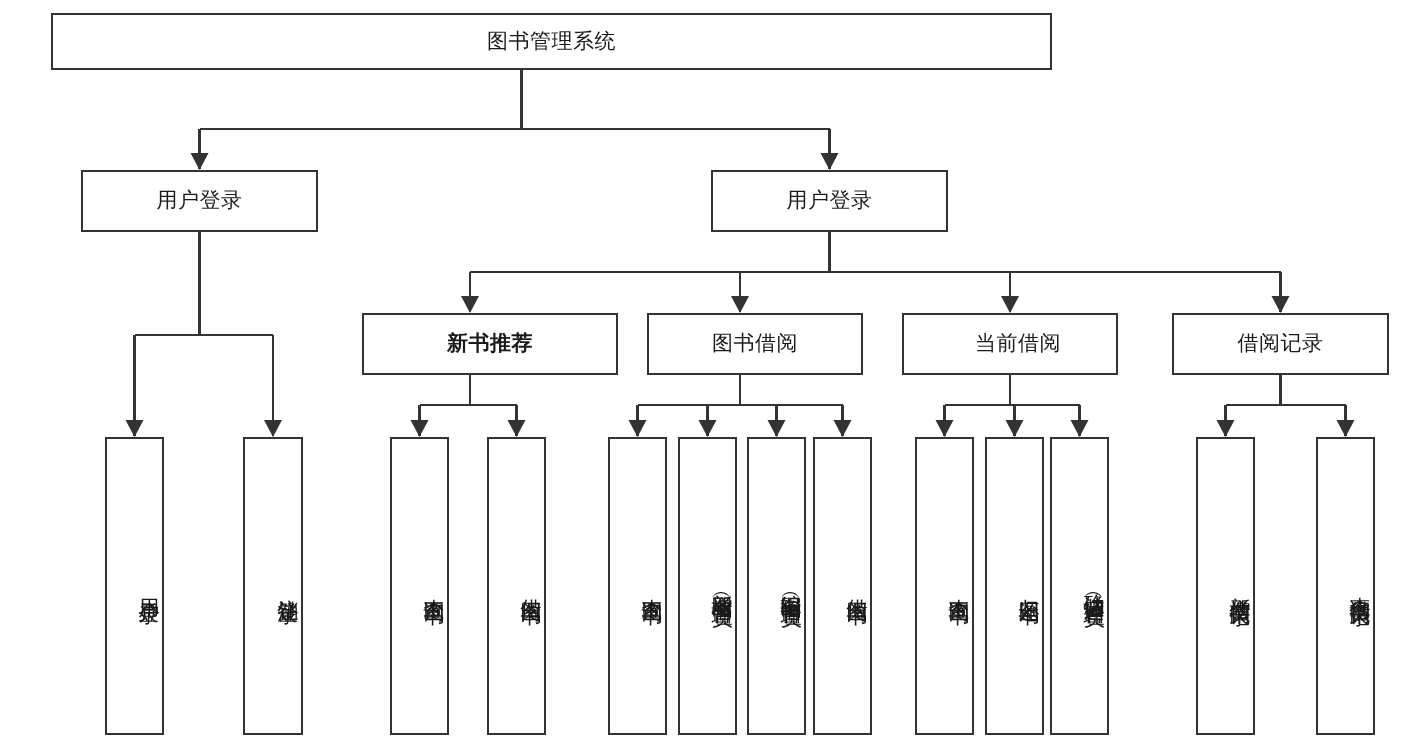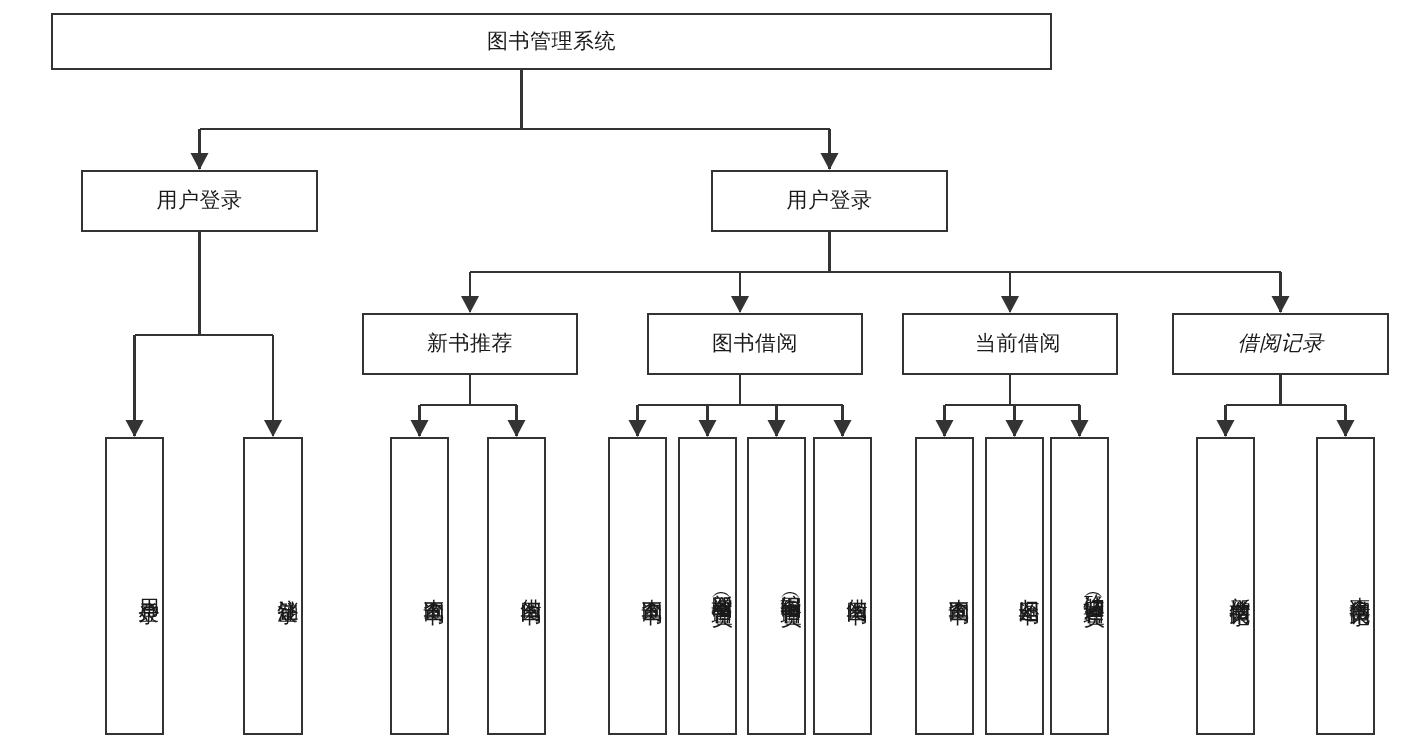--- a/index.html
+++ b/index.html
@@ -129,30 +129,30 @@
   <div id="nodes-layer">
       <div class="node node-h" style="left: 21px; top: 13px; width: 1001px; height: 57px; margin-left: 30px;">
         <span>图书管理系统</span>
       </div>
       <div class="node node-h" style="left: 81px; top: 170px; width: 237px; height: 62px;">
         <span>用户登录</span>
       </div>
       <div class="node node-h" style="left: 711px; top: 170px; width: 237px; height: 62px;">
         <span>用户登录</span>
       </div>
-      <div class="node node-h" style="left: 362px; top: 313px; width: 216px; height: 62px;">
+      <div class="node node-h" style="left: 362px; top: 313px; width: 256px; height: 62px; font-weight: bold;">
         <span>新书推荐</span>
       </div>
       <div class="node node-h" style="left: 632px; top: 313px; width: 216px; height: 62px; margin-left: 15px;">
         <span>图书借阅</span>
       </div>
       <div class="node node-h" style="left: 902px; top: 313px; width: 216px; height: 62px; padding-left: 16px;">
         <span>当前借阅</span>
       </div>
-      <div class="node node-h" style="left: 1172px; top: 313px; width: 217px; height: 62px; font-style: italic;">
+      <div class="node node-h" style="left: 1172px; top: 313px; width: 217px; height: 62px;">
         <span>借阅记录</span>
       </div>
       <div class="node node-v" style="left: 105px; top: 437px; width: 59px; height: 298px;">
         <span class="vtext">用户登录</span>
       </div>
       <div class="node node-v" style="left: 243px; top: 437px; width: 60px; height: 298px;">
         <span class="vtext">注销登录</span>
       </div>
       <div class="node node-v" style="left: 390px; top: 437px; width: 59px; height: 298px;">
         <span class="vtext">查询图书</span>

